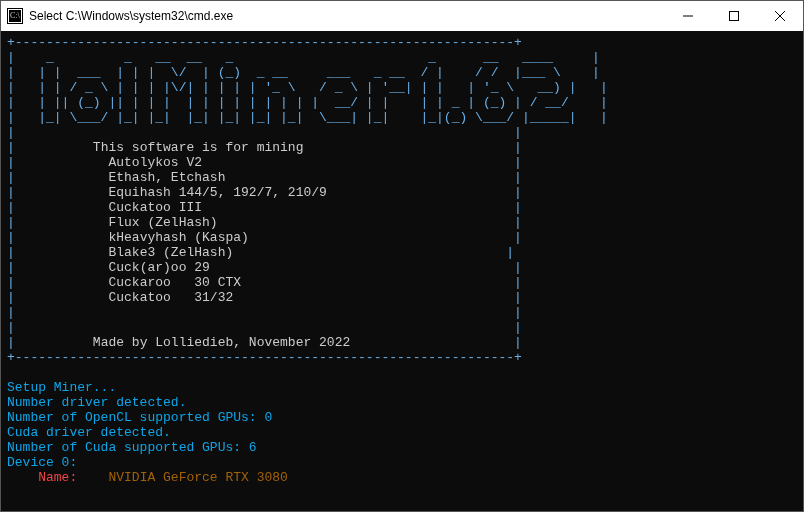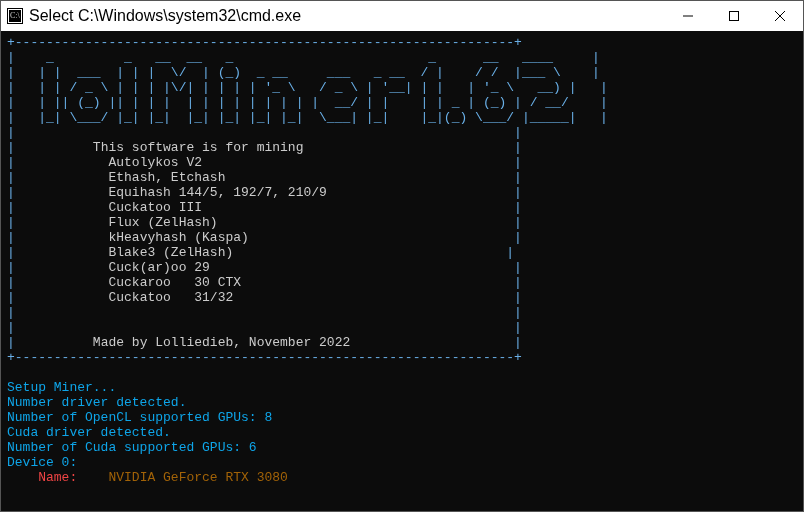--- a/index.html
+++ b/index.html
@@ -31,21 +31,21 @@
   width: 16px;
   height: 16px;
   margin-right: 6px;
   display: inline-flex;
   align-items: center;
   justify-content: center;
 }
 .title-bar .title-text {
   flex: 1;
   font-family: 'Segoe UI', Tahoma, sans-serif;
-  font-size: 16px;
+  font-size: 12px;
   color: #000;
 }
 .win-controls {
   display: flex;
   height: 100%;
 }
 .win-btn {
   width: 46px;
   height: 100%;
   display: flex;
@@ -123,18 +123,18 @@
 <span class="body-line"><span class="pipe">|</span><span>            Cuck(ar)oo 29                                       </span><span class="pipe">|</span></span>
 <span class="body-line"><span class="pipe">|</span><span>            Cuckaroo   30 CTX                                   </span><span class="pipe">|</span></span>
 <span class="body-line"><span class="pipe">|</span><span>            Cuckatoo   31/32                                    </span><span class="pipe">|</span></span>
 <span class="body-line"><span class="pipe">|</span><span>                                                                </span><span class="pipe">|</span></span>
 <span class="body-line"><span class="pipe">|</span><span>                                                                </span><span class="pipe">|</span></span>
 <span class="body-line"><span class="pipe">|</span><span>          Made by Lolliedieb, November 2022                     </span><span class="pipe">|</span></span>
 <span class="box-line">+----------------------------------------------------------------+</span>
 
 <span class="status-line">Setup Miner...</span>
 <span class="status-line">Number driver detected.</span>
-<span class="status-line">Number of OpenCL supported GPUs: 8</span>
+<span class="status-line">Number of OpenCL supported GPUs: 0</span>
 <span class="status-line">Cuda driver detected.</span>
 <span class="status-line">Number of Cuda supported GPUs: 6</span>
 <span class="status-line">Device 0:</span>
 <span><span class="label-white">    Name:    </span><span class="gpu-name">NVIDIA GeForce RTX 3080</span></span></div>
 </div>
 
 </body></html>

